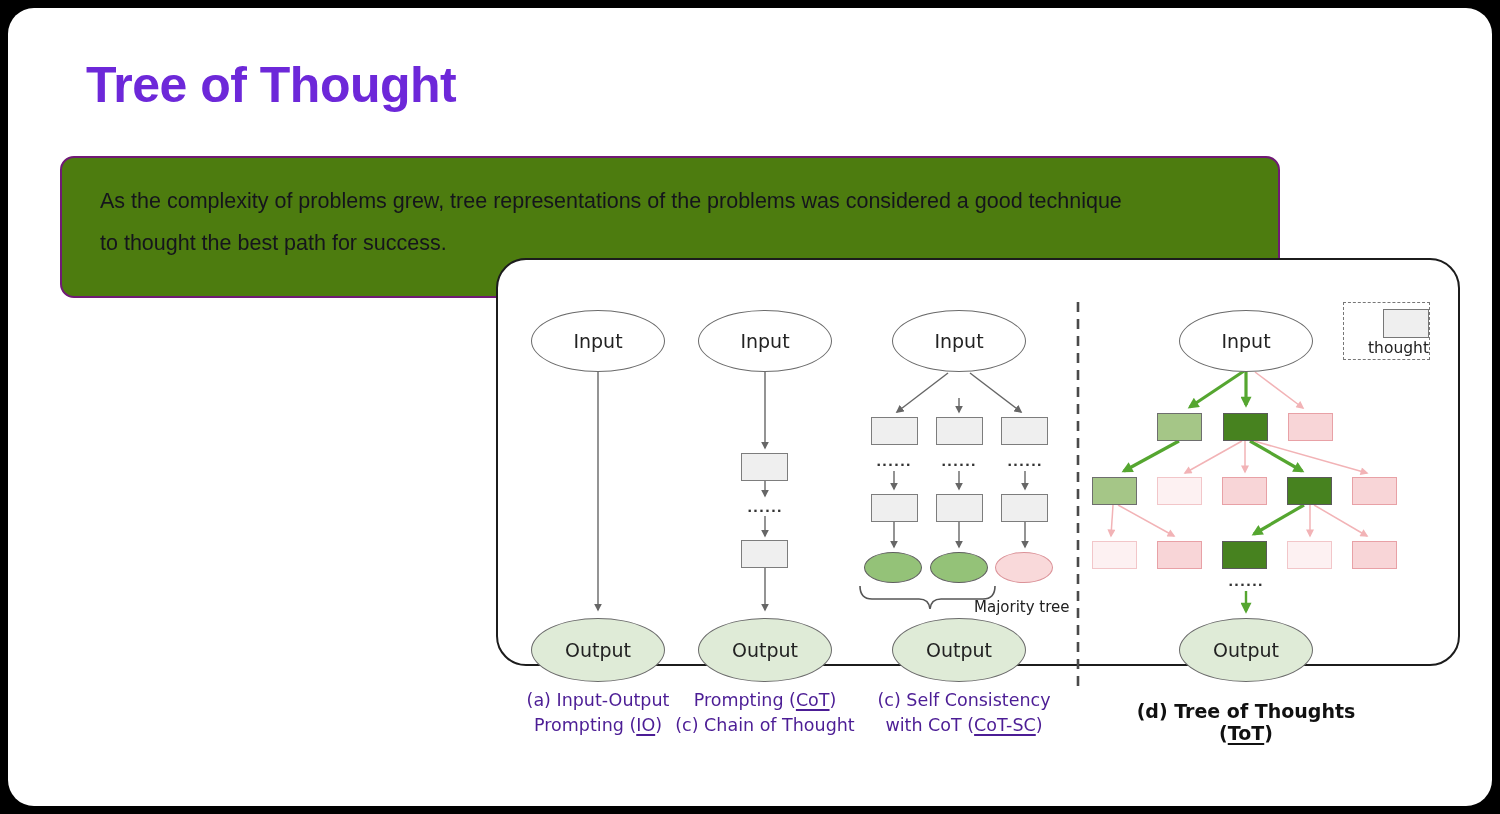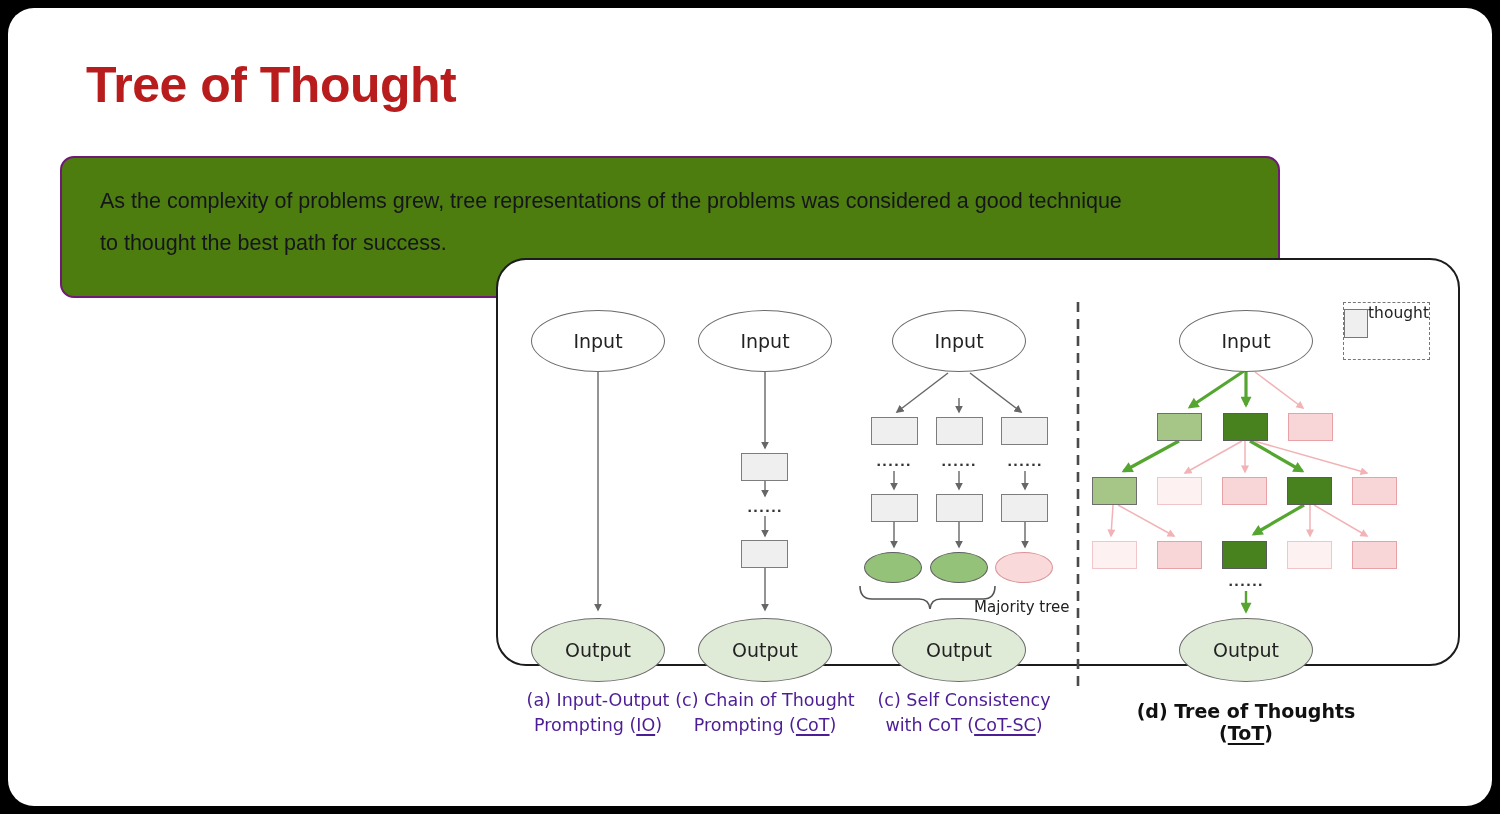--- a/index.html
+++ b/index.html
@@ -1,30 +1,30 @@
 <!DOCTYPE html>
 <html style="--green-dark: #47821F; --green-light: #A5C687; --green-arrow: #55A630; --pink: #F8D5D7; --pink-faint: #FDF1F2; --pink-border: #E8A1A6; --pink-arrow: #F2B3B6; --gray-fill: #EFEFEF; --output-fill: #DFEBD7; --vote-green: #94C278; --vote-pink: #F9D9DA;"><head>
 <meta charset="utf-8">
 <style>
   html,body{margin:0;padding:0;background:#000;width:1500px;height:814px;overflow:hidden;}
   .slide{position:absolute;left:8px;top:8px;width:1484px;height:798px;background:#ffffff;border-radius:26px;}
-  .title{position:absolute;left:78px;top:48px;font:700 50px "Liberation Sans",sans-serif;color:#b91c1c;letter-spacing:-0.5px;}
+  .title{position:absolute;left:78px;top:48px;font:700 50px "Liberation Sans",sans-serif;color:#6d28d9;letter-spacing:-0.5px;}
   .callout{position:absolute;left:52px;top:148px;width:1220px;height:142px;background:#4d7c0f;border:2px solid #701a75;border-radius:14px;box-sizing:border-box;}
   .callout-text{position:absolute;left:38px;top:22px;font:400 21.5px "Liberation Sans",sans-serif;color:#15151c;line-height:42px;}
   .figure{position:absolute;left:488px;top:250px;width:964px;height:408px;background:#ffffff;border:2px solid #1c1c1c;border-radius:30px;box-sizing:border-box;z-index:3;font-family:"DejaVu Sans",sans-serif;}
   .fig-inner{position:absolute;left:0;top:0;width:960px;height:508px;}
   .fig-svg{position:absolute;left:0;top:0;width:960px;height:508px;z-index:1;}
   .oval{position:absolute;width:134px;height:62px;border-radius:50%;border:1.5px solid #6b6b6b;display:flex;align-items:center;justify-content:center;font-size:19px;color:#222;background:#fff;z-index:2;box-sizing:border-box;}
   .oval.out{height:64px;background:var(--output-fill);}
   .gbox{position:absolute;width:47px;height:28px;background:var(--gray-fill);border:1.5px solid #7d7d7d;box-sizing:border-box;z-index:2;}
   .dots{position:absolute;width:60px;text-align:center;font-weight:700;font-size:13px;letter-spacing:1px;color:#333;z-index:2;}
   .caption{position:absolute;width:200px;text-align:center;font-size:17.5px;color:#4c1d95;line-height:25px;z-index:2;}
   .caption .abbr,.caption-d .abbr{text-decoration:underline;text-underline-offset:3px;text-decoration-thickness:1.5px;}
   .caption-d{position:absolute;width:260px;text-align:center;font-weight:700;font-size:19px;color:#111;z-index:2;}
-  .legend{position:absolute;left:845px;top:42px;width:87px;height:58px;border:1.5px dashed #777;box-sizing:border-box;display:flex;flex-direction:row;align-items:flex-start;z-index:2;}
+  .legend{position:absolute;left:845px;top:42px;width:87px;height:58px;border:1.5px dashed #777;box-sizing:border-box;display:flex;flex-direction:column;align-items:flex-end;z-index:2;}
   .legend-rect{width:46px;height:29px;margin-top:6px;background:var(--gray-fill);border:1.5px solid #777;box-sizing:border-box;}
   .legend-label{font-size:15.5px;color:#222;line-height:20px;}
   .tot-row{position:absolute;left:594px;width:305px;display:flex;justify-content:space-between;z-index:2;}
   .tot-row.r1{left:659px;width:176px;top:153px;}
   .tot-row.r2{top:217px;} .tot-row.r3{top:281px;}
   .tot-box{width:45px;height:28px;box-sizing:border-box;}
   .tot-box.green_light{background:var(--green-light);border:1.5px solid #6e6e6e;}
   .tot-box.green_dark{background:var(--green-dark);border:1.5px solid #5a5a5a;}
   .tot-box.pink{background:var(--pink);border:1.5px solid var(--pink-border);}
   .tot-box.pink_faint{background:var(--pink-faint);border:1.5px solid #f2c6c9;}
@@ -123,22 +123,22 @@
       <div class="oval" style="left:200px;top:50px;">
           <span>Input</span>
         </div>
       <div class="gbox" style="left:243px;top:193px;"></div>
       <div class="dots" style="left:237px;top:240px;">......</div>
       <div class="gbox" style="left:243px;top:280px;"></div>
       <div class="oval out" style="left:200px;top:358px;">
           <span>Output</span>
         </div>
       <div class="caption" style="left:167px;top:428px;">
+        <div><span>Prompting (</span><span class="abbr">CoT</span><span>)</span></div>
         <div>(c) Chain of Thought</div>
-        <div><span>Prompting (</span><span class="abbr">CoT</span><span>)</span></div>
       </div>
 
       <div class="oval" style="left:394px;top:50px;">
           <span>Input</span>
         </div>
       <div class="gbox" style="left:373px;top:157px;"></div>
       <div class="gbox" style="left:438px;top:157px;"></div>
       <div class="gbox" style="left:503px;top:157px;"></div>
       <div class="dots" style="left:366px;top:194px;">......</div>
       <div class="dots" style="left:431px;top:194px;">......</div>

